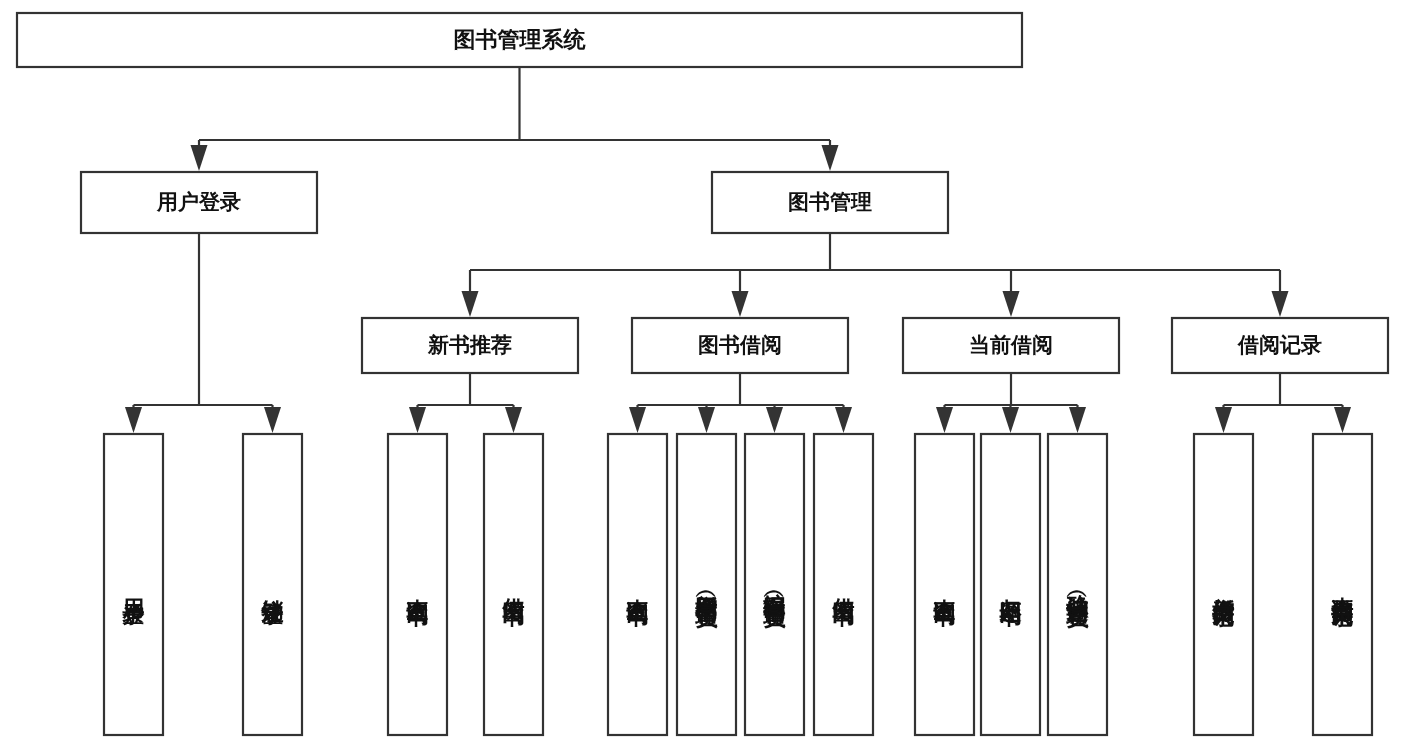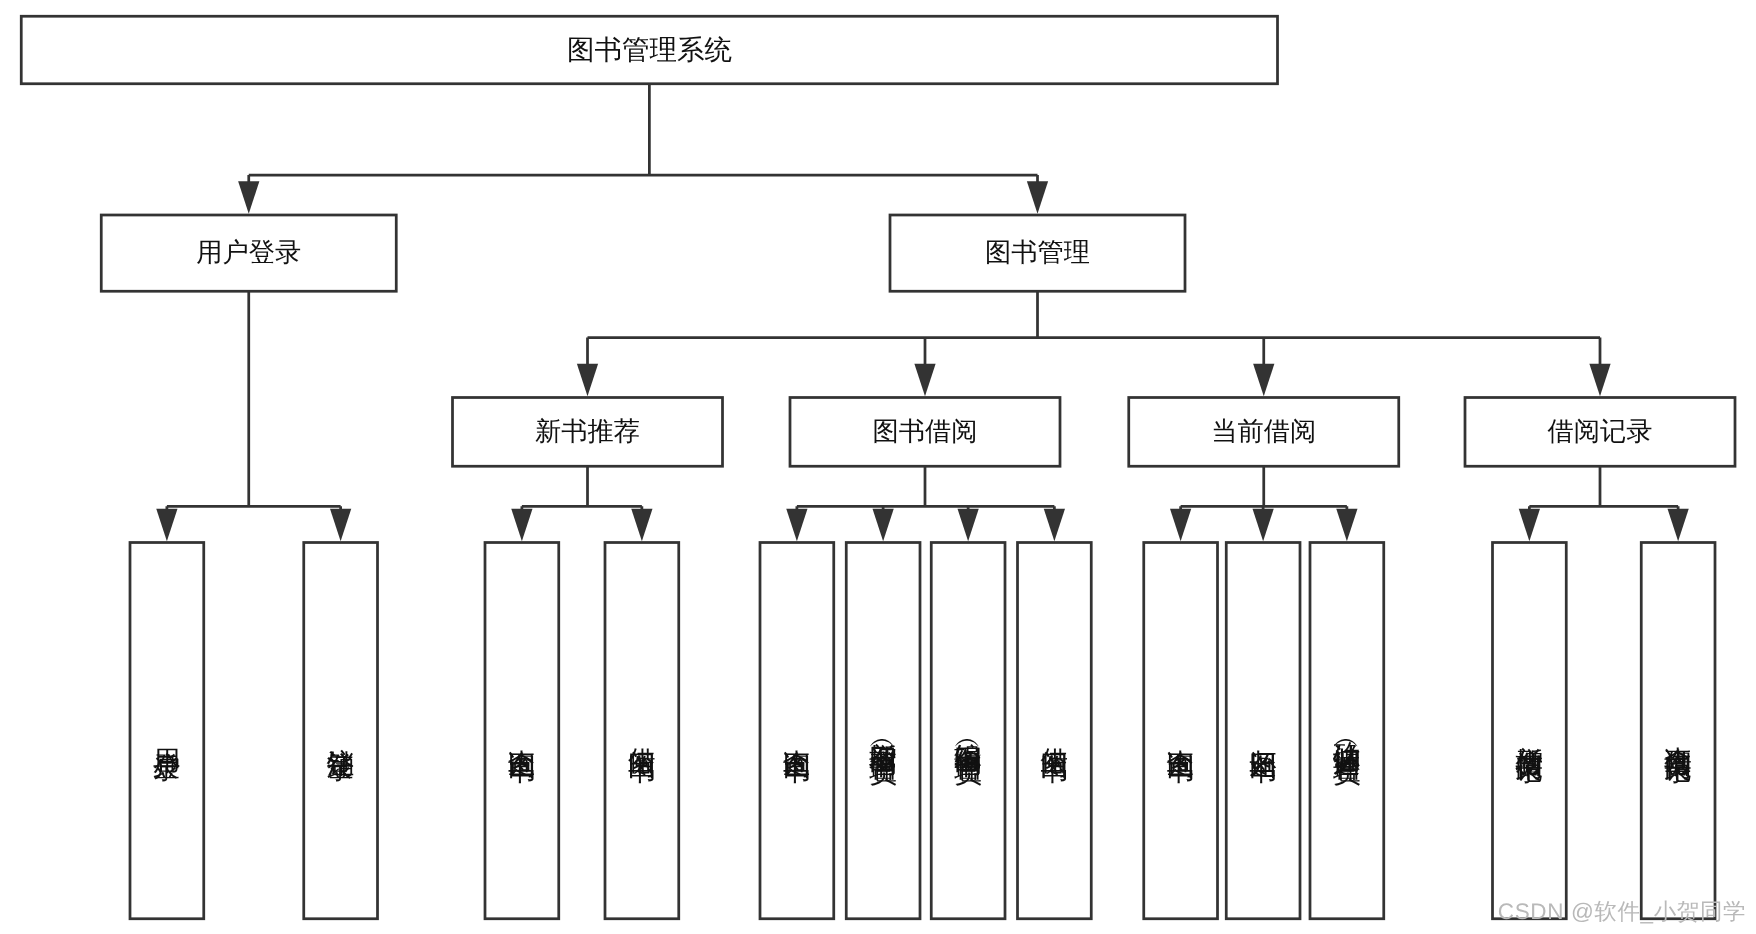--- a/index.html
+++ b/index.html
@@ -10,20 +10,21 @@
   }
   body {
     font-family: "Liberation Sans", "DejaVu Sans", sans-serif;
   }
   #diagram-root {
     position: relative;
     width: 1405px;
     height: 747px;
     background: #ffffff;
     overflow: hidden;
+    font-weight: bold;
   }
   svg.diagram-canvas {
     position: absolute;
     top: 0;
     left: 0;
     width: 1405px;
     height: 747px;
     display: block;
   }
   .node-box {
@@ -179,14 +180,13 @@
       <div class="vertical-label" style="left: 608px; top: 434px; width: 59px; height: 301px;">查询图书</div>
       <div class="vertical-label" style="left: 677px; top: 434px; width: 59px; height: 301px;">新增图书（管理员）</div>
       <div class="vertical-label" style="left: 745px; top: 434px; width: 59px; height: 301px;">编辑图书（管理员）</div>
       <div class="vertical-label" style="left: 814px; top: 434px; width: 59px; height: 301px;">借阅图书</div>
       <div class="vertical-label" style="left: 915px; top: 434px; width: 59px; height: 301px;">查询图书</div>
       <div class="vertical-label" style="left: 981px; top: 434px; width: 59px; height: 301px;">归还图书</div>
       <div class="vertical-label" style="left: 1048px; top: 434px; width: 59px; height: 301px;">确认归还（管理员）</div>
       <div class="vertical-label" style="left: 1194px; top: 434px; width: 59px; height: 301px;">新增借阅记录</div>
       <div class="vertical-label" style="left: 1313px; top: 434px; width: 59px; height: 301px;">查询借阅记录</div>
     </div>
-  <div class="watermark">CSDN @软件_小贺同学</div>
 </div>
 
 </body></html>

